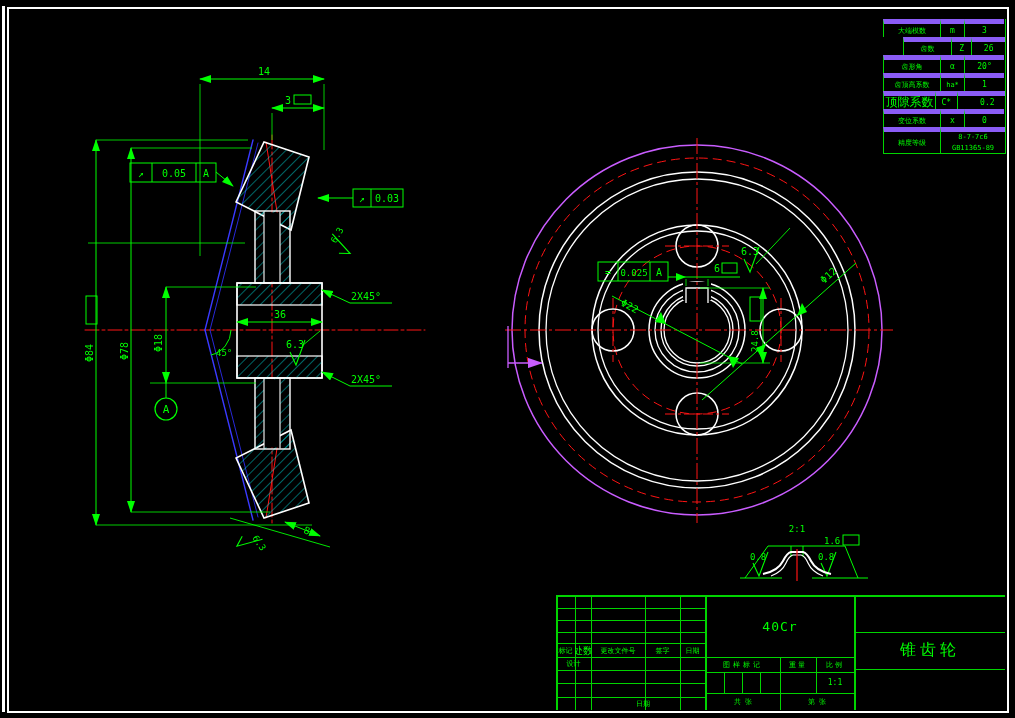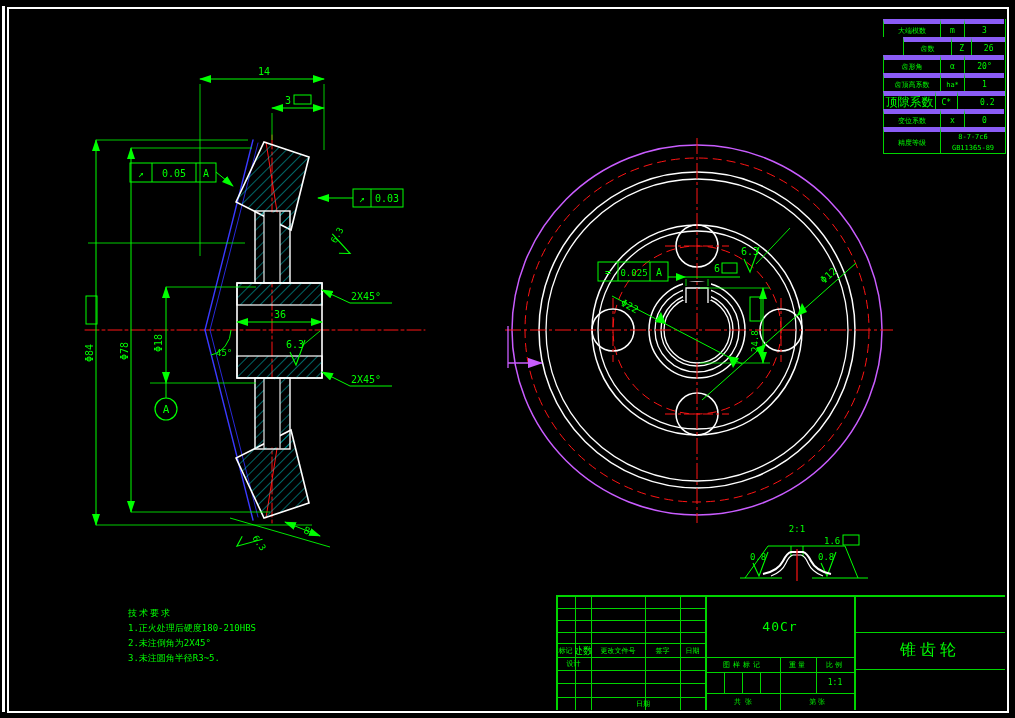--- a/index.html
+++ b/index.html
@@ -303,26 +303,20 @@
   </div>
   <div class="pt-row" style="height:26px;">
     <div class="pt-cell" style="width:56px;font-size:7px;">精度等级</div>
     <div class="pt-cell" style="width:64px;flex-direction:column;font-size:7px;line-height:11px;">
       <div>8-7-7c6</div>
       <div>GB11365-89</div>
     </div>
   </div>
 </div>
 
-<div id="notes">
-  <div style="letter-spacing:2px;">技术要求</div>
-  <div>1.正火处理后硬度180-210HBS</div>
-  <div>2.未注倒角为2X45°</div>
-  <div>3.未注圆角半径R3~5.</div>
-</div>
 
 <div>
 
   <div class="gl" style="left:556px;top:595px;width:449px;height:2px;"></div>
   <div class="gl" style="left:556px;top:595px;width:2px;height:115px;"></div>
 
   <div class="gl" style="left:556px;top:608px;width:149px;height:1px;"></div>
   <div class="gl" style="left:556px;top:620px;width:149px;height:1px;"></div>
   <div class="gl" style="left:556px;top:632px;width:149px;height:1px;"></div>
   <div class="gl" style="left:556px;top:643px;width:149px;height:1px;"></div>
@@ -359,18 +353,18 @@
   <div class="cell" style="left:556px;top:658px;width:35px;height:12px;font-size:7px;">设计</div>
   <div class="cell" style="left:625px;top:698px;width:36px;height:12px;font-size:7px;">日期</div>
 
   <div class="cell big" style="left:706px;top:595px;width:148px;height:62px;">40Cr</div>
 
   <div class="cell" style="left:706px;top:658px;width:74px;height:14px;font-size:7px;letter-spacing:3px;">图样标记</div>
   <div class="cell" style="left:780px;top:658px;width:36px;height:14px;font-size:7px;letter-spacing:2px;">重量</div>
   <div class="cell" style="left:816px;top:658px;width:38px;height:14px;font-size:7px;letter-spacing:2px;">比例</div>
   <div class="cell" style="left:816px;top:673px;width:38px;height:19px;font-size:8px;">1:1</div>
   <div class="cell" style="left:706px;top:694px;width:74px;height:15px;font-size:7px;">共  张</div>
-  <div class="cell" style="left:780px;top:694px;width:74px;height:15px;font-size:7px;font-family:Liberation Serif, serif;">第  张</div>
+  <div class="cell" style="left:780px;top:694px;width:74px;height:15px;font-size:7px;">第  张</div>
 
   <div class="cell" style="left:856px;top:632px;width:148px;height:37px;font-size:16px;letter-spacing:4px;">锥齿轮</div>
 </div>
 
 </div>
 
 </body></html>

